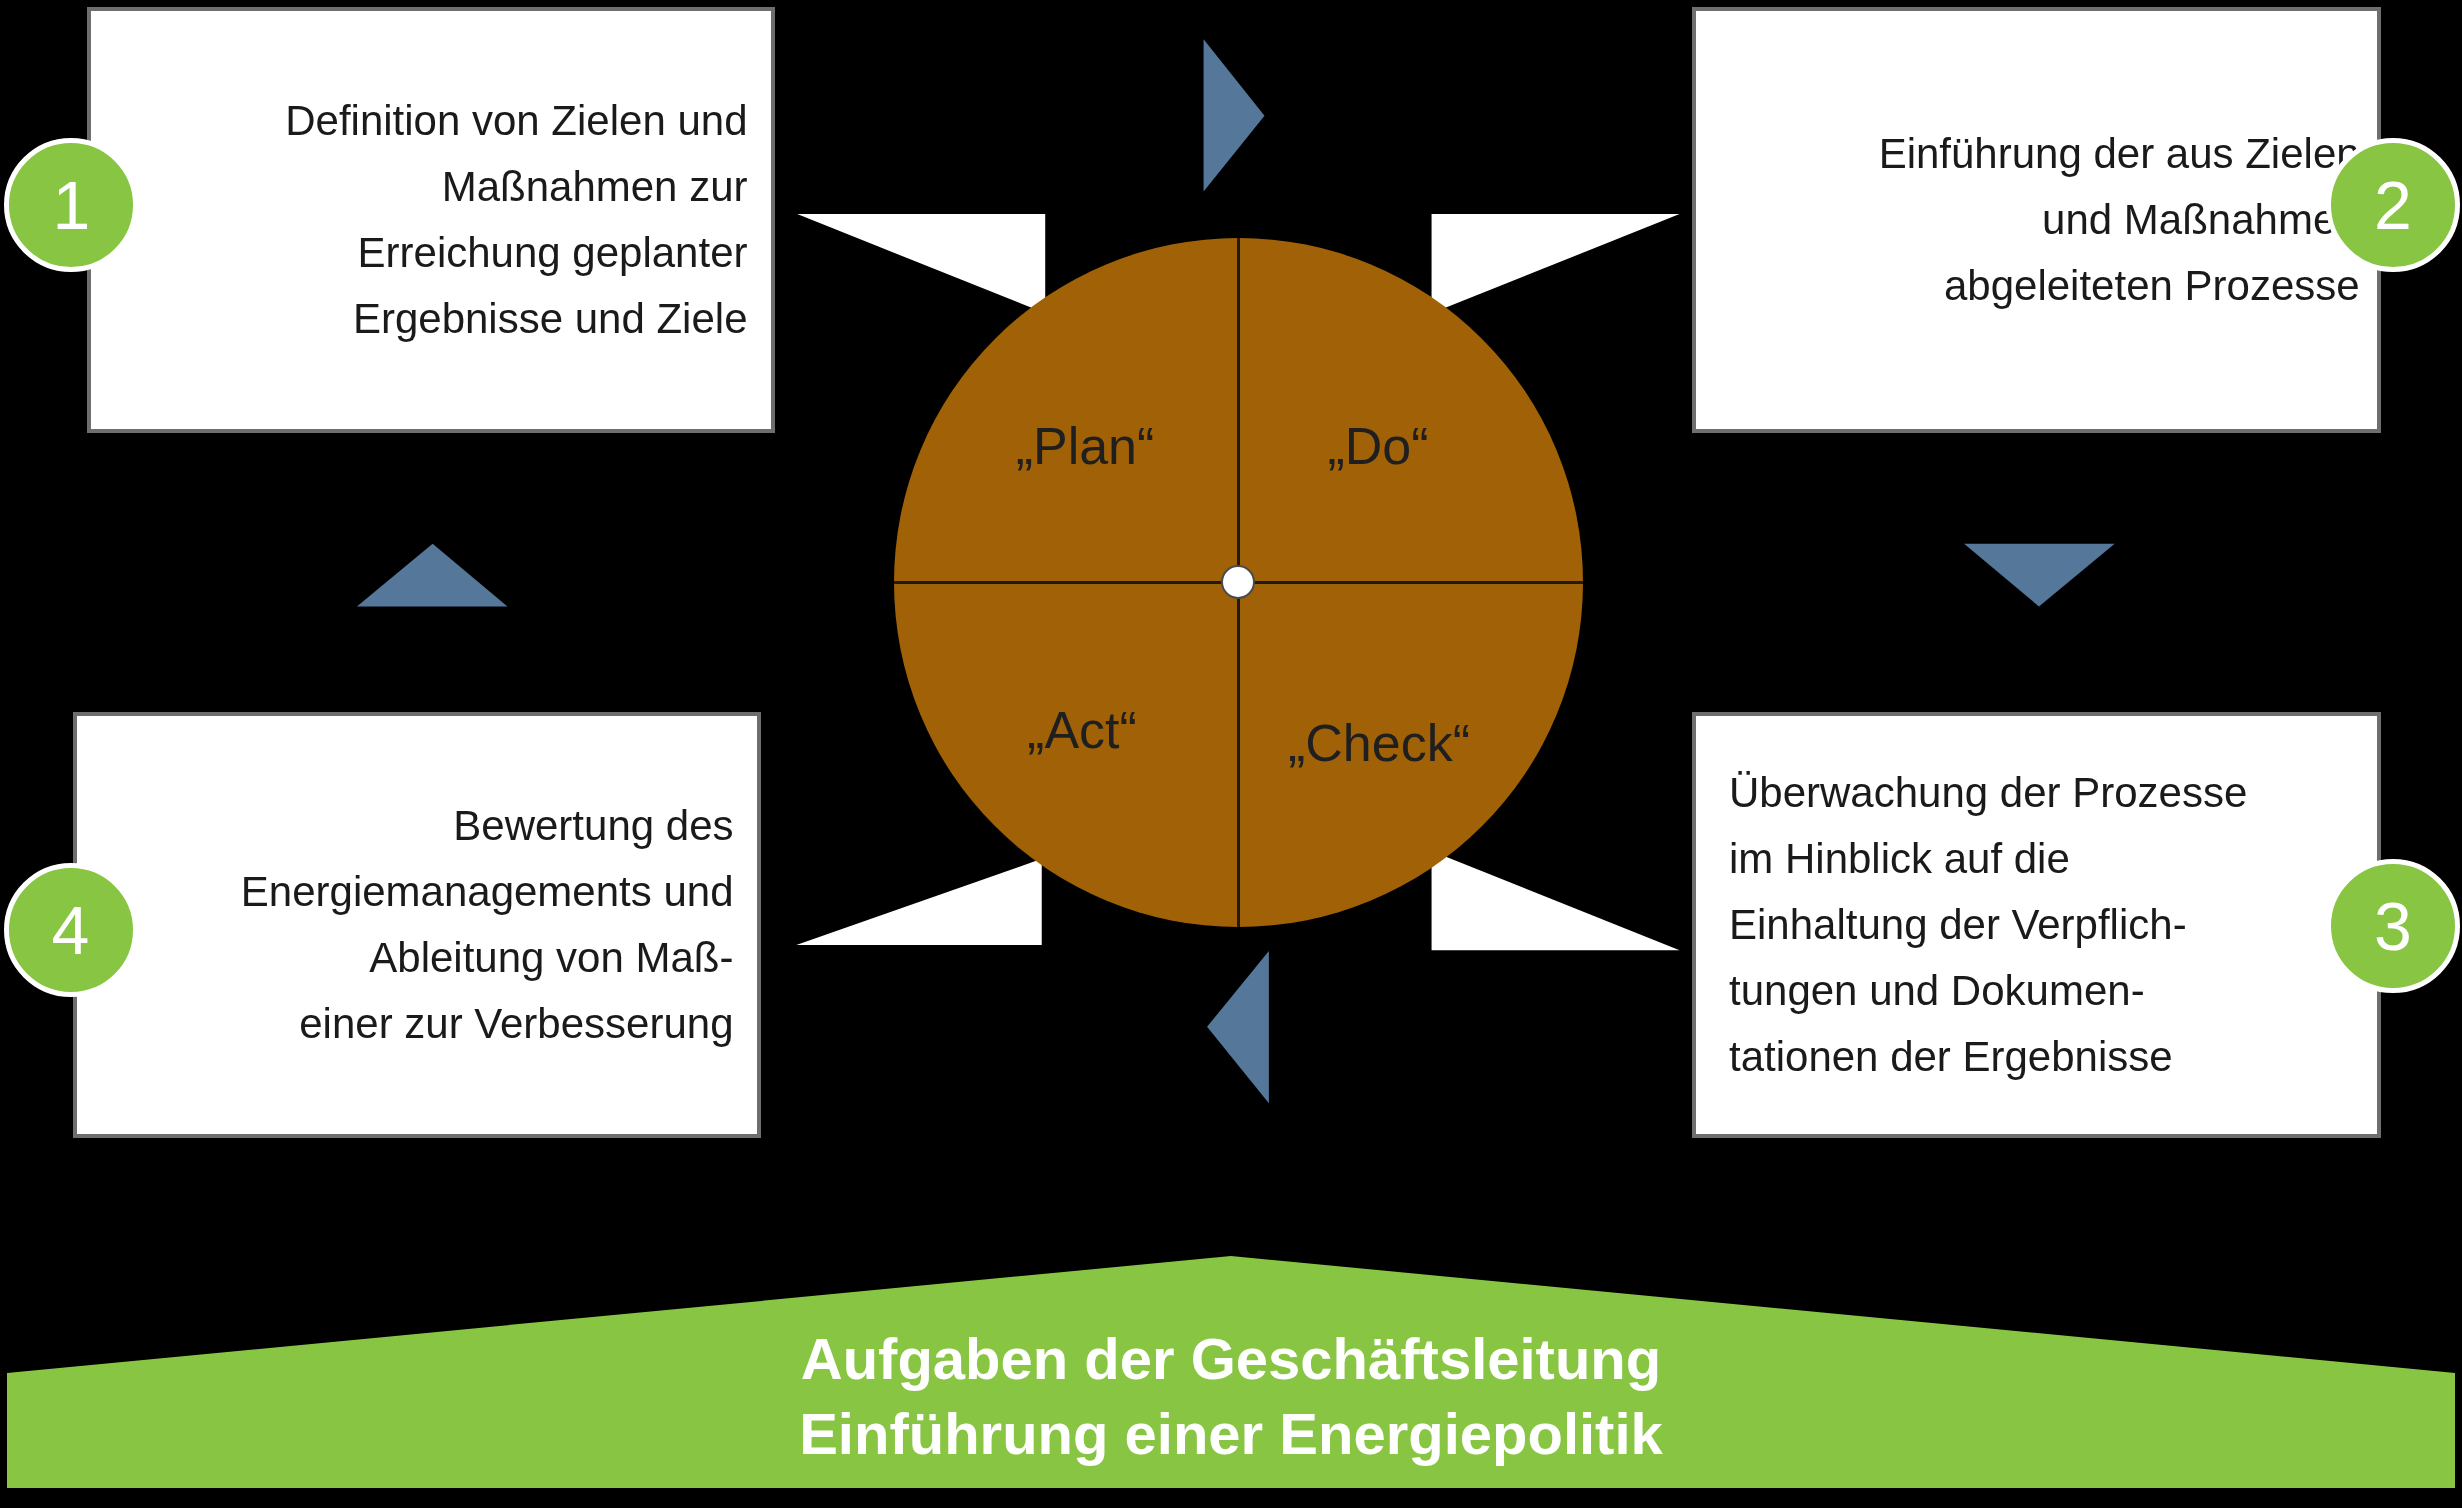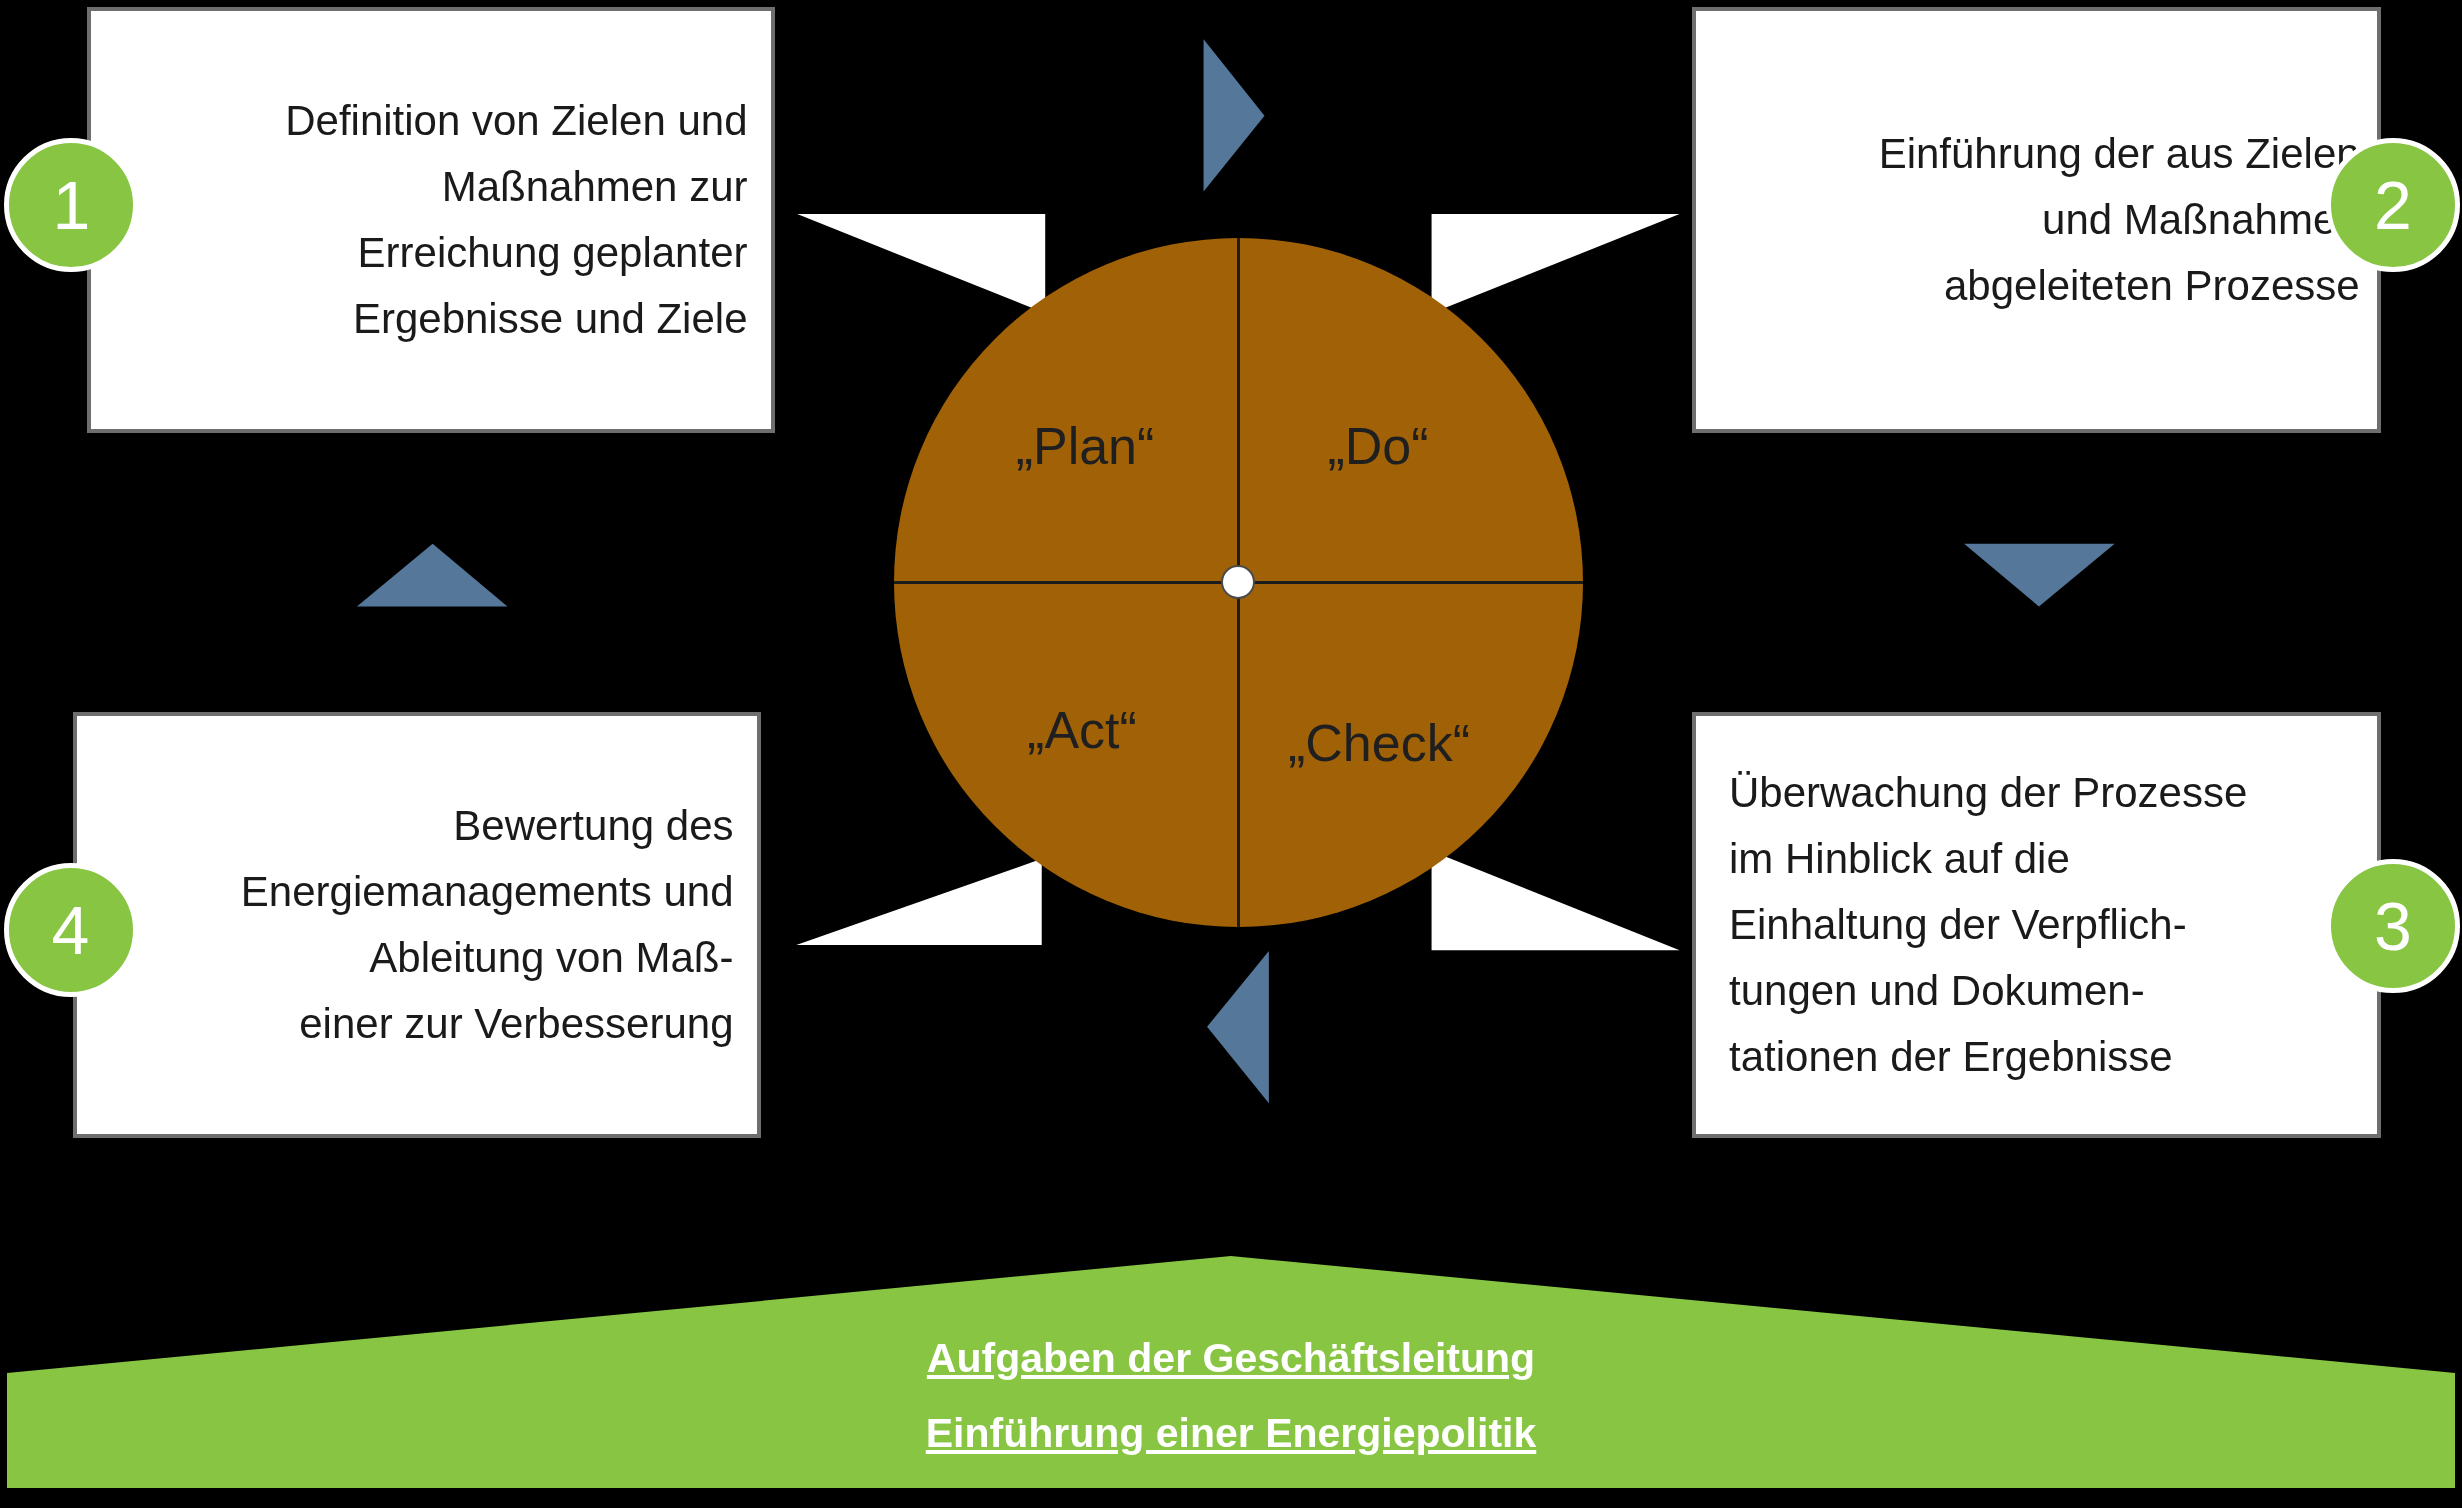--- a/index.html
+++ b/index.html
@@ -51,21 +51,21 @@
   .quad-check{left:485px;top:464px;margin-top:41px;}
   
   .shape-overlay{position:absolute;left:0;top:0;width:2462px;height:1508px;}
   
   .banner{
     position:absolute;left:7px;top:1256px;width:2448px;height:232px;background:#87c542;
     clip-path:polygon(0px 117px,1224px 0px,2448px 117px,2448px 232px,0px 232px);
   }
   .banner-text{
     position:absolute;left:0;top:65px;width:100%;text-align:center;
-    color:#ffffff;font-weight:bold;font-size:41px;line-height:75px;white-space:nowrap;text-decoration:underline;
+    color:#ffffff;font-weight:bold;font-size:58px;line-height:75px;white-space:nowrap;
   }
 </style>
 </head>
 <body>
 
 <div class="stage">
 
   <svg class="shape-overlay" viewBox="0 0 2829 1733" xmlns="http://www.w3.org/2000/svg">
     <polygon points="916,246 1201,246 1201,360" fill="#ffffff"></polygon>
     <polygon points="1930,246 1645,246 1645,360" fill="#ffffff"></polygon>

